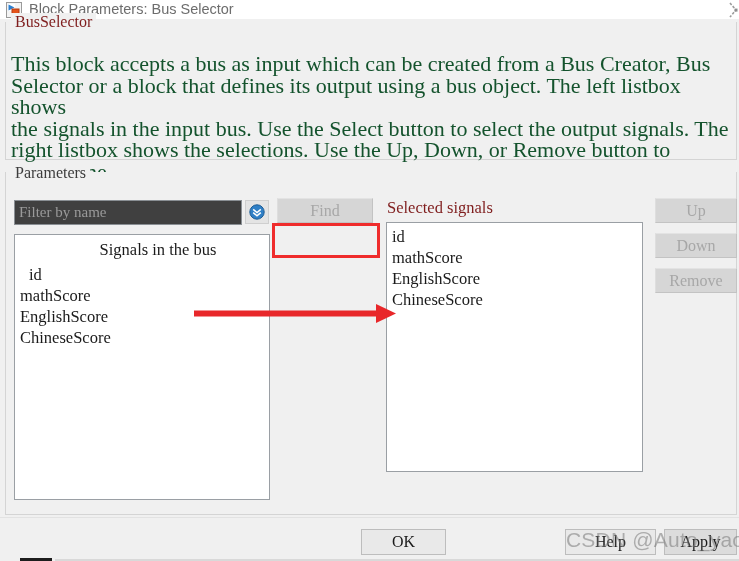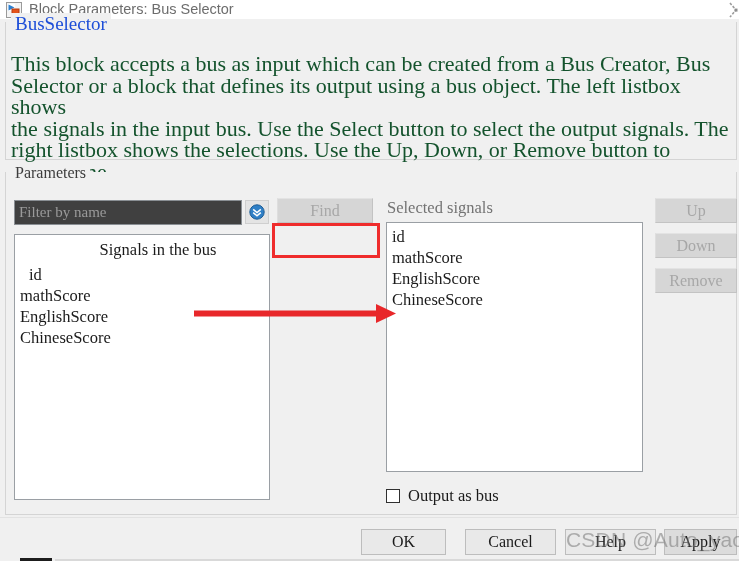--- a/index.html
+++ b/index.html
@@ -68,22 +68,22 @@
   }
   .desc-group-topborder-right {
     position: absolute;
     left: 90px; top: 22px;
     width: 647px; height: 1px;
     background: #d4d4d4;
   }
   .desc-legend {
     position: absolute;
     left: 11px; top: 13px;
-    font-size: 19px;
-    color: #1d4ed8;
+    font-size: 16px;
+    color: #7f1d1d;
     background: #f0f0f0;
     padding: 0 4px;
     white-space: nowrap;
   }
   .desc-text {
     position: absolute;
     left: 11px; top: 53px;
     width: 722px;
     font-size: 22px;
     line-height: 21.5px;
@@ -224,21 +224,21 @@
     color: #1a1a1a;
     padding-left: 5px;
     white-space: nowrap;
   }
   .listbox-left .list-items li:first-child { padding-left: 14px; }
 
   .selected-label {
     position: absolute;
     left: 387px; top: 198px;
     font-size: 16.5px;
-    color: #737373;
+    color: #7f1d1d;
     white-space: nowrap;
   }
 
   
   .outbus-row {
     position: absolute;
     left: 386px; top: 486px;
     display: flex;
     align-items: center;
   }
@@ -381,28 +381,23 @@
   <div class="selected-label">Selected signals</div>
   <div class="listbox listbox-right">
     <ul class="list-items">
       <li>id</li>
       <li>mathScore</li>
       <li>EnglishScore</li>
       <li>ChineseScore</li>
     </ul>
   </div>
 
-  <div class="outbus-row">
-    <div class="outbus-box"></div>
-    <div class="outbus-label">Output as bus</div>
-  </div>
 
   <div class="bottombar"></div>
   <button class="btn-bottom btn-ok">OK</button>
-  <button class="btn-bottom btn-cancel">Cancel</button>
   <button class="btn-bottom btn-help">Help</button>
   <button class="btn-bottom btn-apply">Apply</button>
   <div class="bottom-sliver"></div>
   <div class="bottom-sliver2"></div>
 
   <svg class="annot-arrow" viewBox="0 0 210 28">
     <line x1="4" y1="13.5" x2="188" y2="13.5" stroke="#e8272a" stroke-width="6"></line>
     <polygon points="186,4 206,13.5 186,23" fill="#e8272a"></polygon>
   </svg>
 

